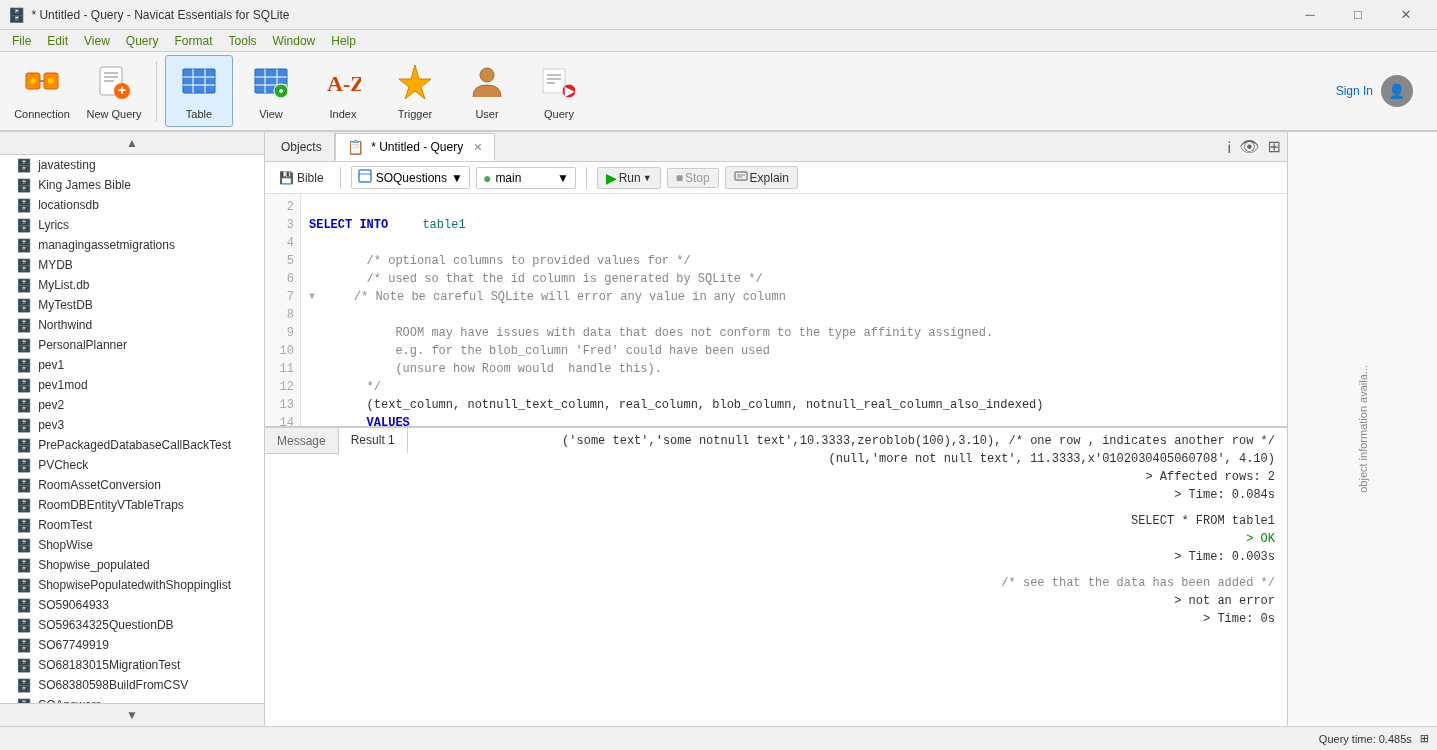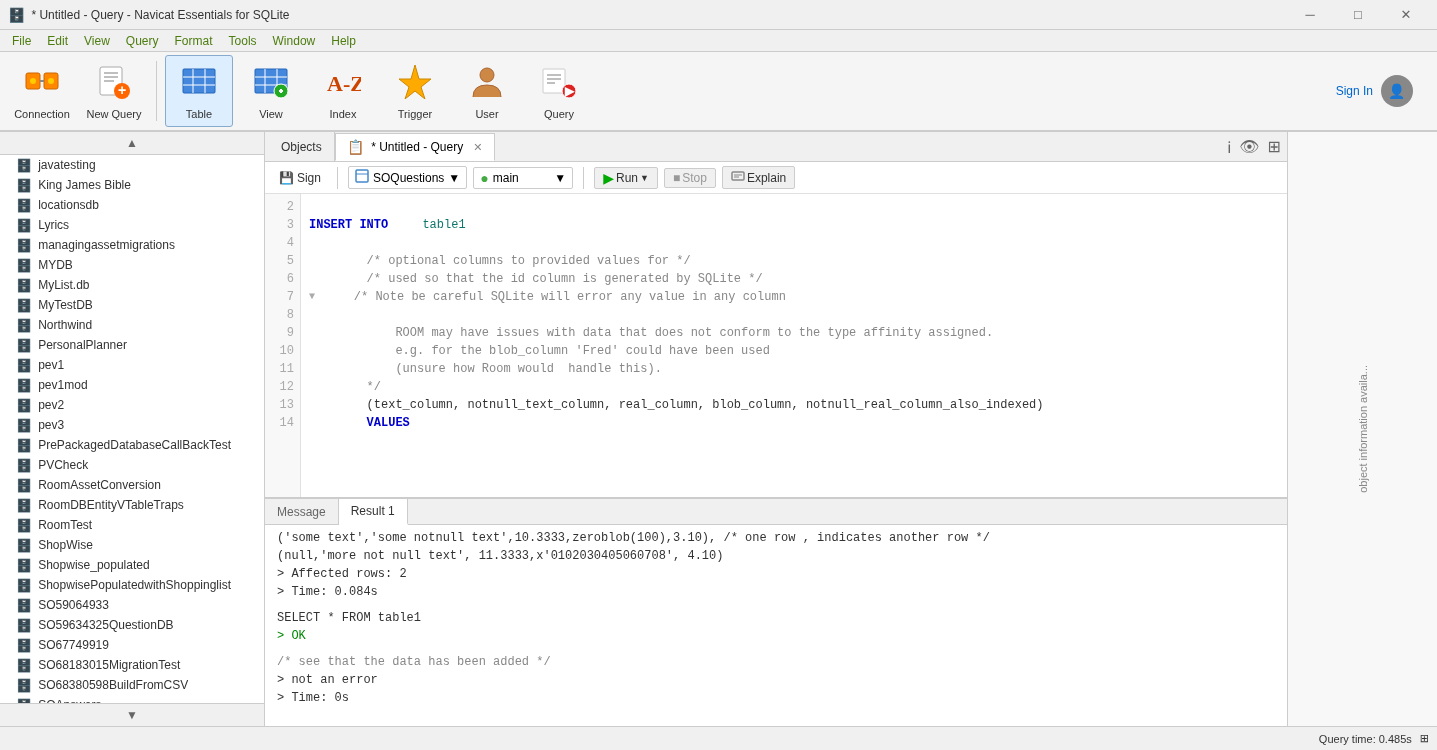--- a/index.html
+++ b/index.html
@@ -240,26 +240,27 @@
     .code-content {
       padding: 4px 8px;
       white-space: pre;
       line-height: 18px;
       flex: 1;
       overflow: visible;
     }
 
     
     #results-area {
-      height: 229px;
+      height: 300px;
       border-top: 2px solid #ccc;
       background: white;
       display: flex;
-      flex-direction: column;
+      flex-direction: row;
       overflow: hidden;
+      text-align: right;
     }
     #results-tabs {
       display: flex;
       background: #f0f0f0;
       border-bottom: 1px solid #ccc;
       height: 26px;
       align-items: stretch;
     }
     .result-tab {
       padding: 0 12px;
@@ -600,21 +601,21 @@
       <div id="right-panel-icons">
         <span class="panel-icon">ℹ</span>
         <span class="panel-icon">👁</span>
         <span class="panel-icon">⊞</span>
       </div>
     </div>
 
     <div id="query-toolbar">
       <div class="save-btn">
         <span>💾</span>
-        <span>Sign</span>
+        <span>Bible</span>
       </div>
       <div class="toolbar-divider"></div>
       <div class="db-select">
         <span class="db-icon">
           <svg width="14" height="14" viewBox="0 0 14 14">
               <rect x="1" y="1" width="12" height="12" rx="1" fill="none" stroke="#4488cc" stroke-width="1.5"></rect>
               <line x1="1" y1="5" x2="13" y2="5" stroke="#4488cc" stroke-width="1"></line>
             </svg>
         </span>
         <span>SOQuestions</span>
@@ -659,21 +660,21 @@
           <div>8</div>
           <div>9</div>
           <div>10</div>
           <div>11</div>
           <div>12</div>
           <div>13</div>
           <div>14</div>
 
         </div>
         <div class="code-content">
-<span style="display:flex; align-items:center;"><span style="color:#0000cc; font-weight:bold;">INSERT INTO</span><span style="color:#0f766e;padding-left:27px;"> table1</span></span>
+<span style="display:flex; align-items:center;"><span style="color:#0000cc; font-weight:bold;">SELECT INTO</span><span style="color:#0f766e;padding-left:27px;"> table1</span></span>
 <span style="color:#888888;">        /* optional columns to provided values for */</span>
 <span style="color:#888888;">        /* used so that the id column is generated by SQLite */</span>
 <span style="display:flex; align-items:center;"><span style="width:16px; display:inline-block; color:#aaa; font-size:10px; cursor:pointer;">▼</span><span style="color:#888888;">    /* Note be careful SQLite will error any value in any column</span></span>
 <span style="color:#888888;">            ROOM may have issues with data that does not conform to the type affinity assigned.</span>
 <span style="color:#888888;">            e.g. for the blob_column 'Fred' could have been used</span>
 <span style="color:#888888;">            (unsure how Room would  handle this).</span>
 <span style="color:#888888;">        */</span>
 <span style="color:#333;">        (text_column, notnull_text_column, real_column, blob_column, notnull_real_column_also_indexed)</span>
 <span style="color:#0000cc; font-weight:bold;">        VALUES</span>
 
@@ -695,20 +696,21 @@
         </div>
       </div>
       <div id="results-content">
         <div style="color:#333;">        ('some text','some notnull text',10.3333,zeroblob(100),3.10), /* one row , indicates another row */</div>
         <div style="color:#333;">        (null,'more not null text', 11.3333,x'0102030405060708', 4.10)</div>
         <div style="color:#333;">&gt; Affected rows: 2</div>
         <div style="color:#333;">&gt; Time: 0.084s</div>
         <div style="height:8px;"></div>
         <div style="color:#333;">SELECT * FROM table1</div>
         <div style="color:#008800;">&gt; OK</div>
+        <div style="color:#333;">&gt; Time: 0.003s</div>
         <div style="height:8px;"></div>
         <div style="color:#888888;">/* see that the data has been added */</div>
         <div style="color:#333;">&gt; not an error</div>
         <div style="color:#333;">&gt; Time: 0s</div>
       </div>
     </div>
   </div>
 
   <div id="right-panel">
     <span style="writing-mode:vertical-rl; transform:rotate(180deg); font-size:11px; color:#888;">object information availa...</span>

